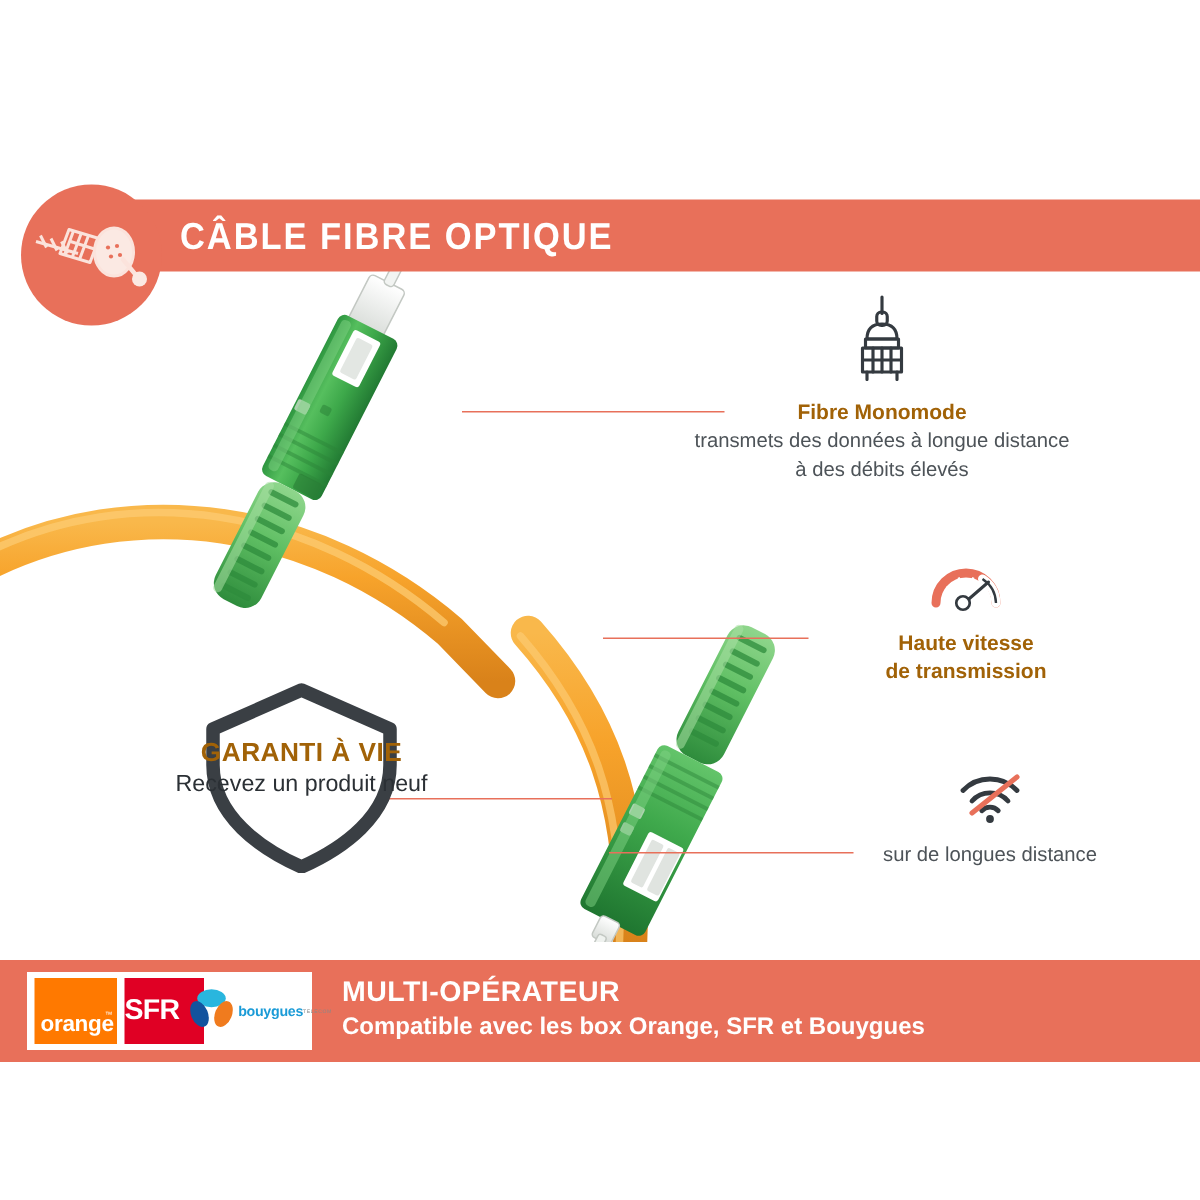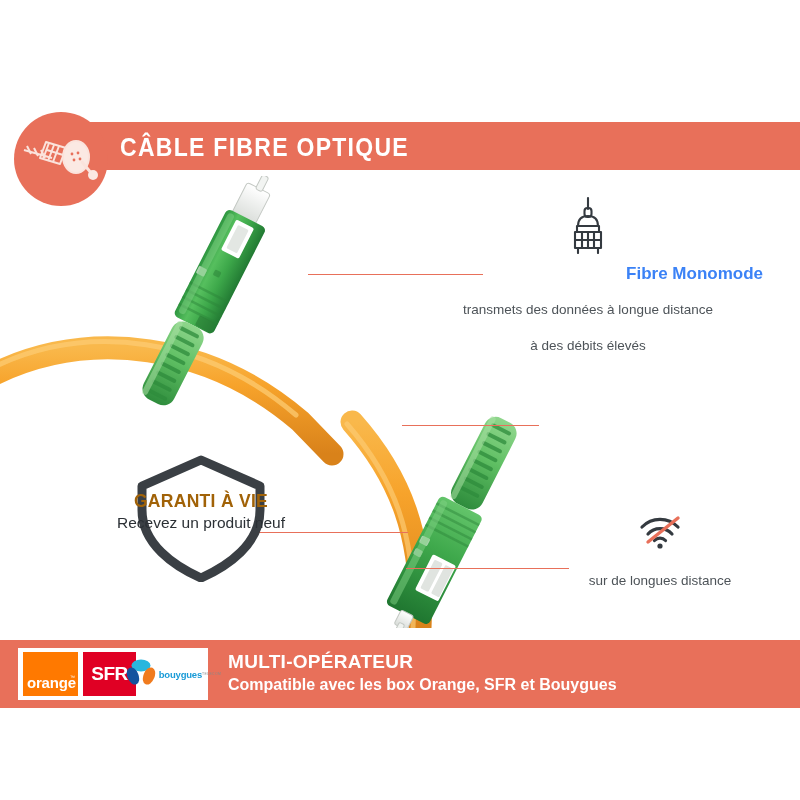--- a/index.html
+++ b/index.html
@@ -3,21 +3,21 @@
 <meta charset="utf-8">
 <style>
   * { margin:0; padding:0; box-sizing:border-box; }
   body {
     width:800px; height:800px; background:#ffffff; overflow:hidden;
     font-family:"Liberation Sans", sans-serif; position:relative;
   }
   .stage { position:absolute; inset:0; }
 
   
-  .header { position:absolute; left:0; top:112px; width:800px; height:68px; }
+  .header { position:absolute; left:0; top:123px; width:800px; height:68px; }
   .header-bar {
     position:absolute; left:72px; top:10px; width:728px; height:48px;
     background:#E8705A;
   }
   .header-circle {
     position:absolute; left:14px; top:0; width:94px; height:94px;
     border-radius:50%; background:#E8705A;
   }
   .header-icon { position:absolute; left:22px; top:22px; width:78px; height:50px; }
   .header-title {
@@ -28,27 +28,26 @@
     transform:scaleX(0.92); transform-origin:left center;
   }
 
   
   .product { position:absolute; left:0; top:176px; width:800px; height:452px; }
 
   
   .feature { position:absolute; text-align:center; }
   .feature .ficon { display:block; margin:0 auto 6px auto; }
   .feature .ftitle {
-    color:#3b82f6; font-weight:bold; font-size:17px; line-height:19px;
+    color:#a16207; font-weight:bold; font-size:14px; line-height:19px;
     white-space:nowrap;
-    text-align:right;
   }
   .feature .fsub {
     color:#4d5358; font-size:13.5px; line-height:18px; white-space:nowrap;
-    margin-top:18px;
+    margin-top:1px;
   }
   .leader {
     position:absolute; height:0; border-top:1.6px solid #E8705A;
   }
 
   
   .warranty { position:absolute; left:96px; top:452px; width:210px; text-align:center; }
   .warranty .shield { position:absolute; left:32px; top:0; }
   .warranty .wtitle {
     position:relative; color:#a16207; font-weight:bold; font-size:17.5px;
@@ -65,21 +64,21 @@
     position:absolute; left:18px; top:8px; width:190px; height:52px;
     background:#ffffff; display:flex; align-items:center; padding:4px 5px; gap:5px;
   }
   .logo { position:relative; height:44px; }
   .logo-orange { width:56px; background:#FF7900; }
   .logo-orange .lotxt {
     position:absolute; left:4px; bottom:5px; color:#fff;
     font-size:15px; font-weight:bold; letter-spacing:-0.2px;
   }
   .logo-orange .lotm { position:absolute; right:3px; bottom:16px; color:#fff; font-size:5px; }
-  .logo-sfr { width:54px; background:#E00024; display:flex; align-items:center; justify-content:center; }
+  .logo-sfr { width:54px; background:#E00024; display:flex; align-items:center; justify-content:flex-start; }
   .logo-sfr .lotxt { color:#fff; font-size:19px; font-weight:bold; letter-spacing:-0.5px; }
   .logo-bouy { width:62px; display:flex; flex-direction:row; align-items:center; justify-content:center; }
   .logo-bouy .lotxt { color:#1a9bd7; font-size:9.5px; font-weight:bold; letter-spacing:-0.2px; margin-top:1px; }
   .logo-bouy .losub { color:#888; font-size:3.4px; letter-spacing:.4px; }
 
   .footer-text { position:absolute; left:228px; top:10px; }
   .footer-title {
     color:#ffffff; font-size:19px; font-weight:bold; letter-spacing:.3px; line-height:24px;
   }
   .footer-sub {
@@ -254,20 +253,38 @@
           <path d="M11 52 L11 57 M31 52 L31 57"></path>
         </g>
       </svg>
     </span>
     <div class="ftitle">Fibre Monomode</div>
     <div class="fsub">transmets des données à longue distance</div>
     <div class="fsub">à des débits élevés</div>
   </div>
 
   <div class="leader" style="left:402px; top:425px; width:137px;"></div>
+  <div class="feature" style="left:489px; top:372px; width:310px;">
+    <span class="ficon">
+      <svg width="50" height="36" viewBox="0 0 50 36">
+        <path d="M5 30 A20 20 0 0 1 45 30" fill="none" stroke="#E8705A" stroke-width="6" stroke-linecap="round"></path>
+        <path d="M36 14 A20 20 0 0 1 45 30" fill="none" stroke="#ffffff" stroke-width="6" stroke-linecap="round"></path>
+        <path d="M36 14 A20 20 0 0 1 45 30" fill="none" stroke="#343a40" stroke-width="1.6"></path>
+        <g stroke="#ffffff" stroke-width="1.6">
+          <path d="M12 19 L15 22"></path>
+            <path d="M20 13 L22 17"></path>
+            <path d="M30 13 L28 17"></path>
+        </g>
+        <path d="M25 29 L40 16" stroke="#343a40" stroke-width="2" stroke-linecap="round"></path>
+        <circle cx="23" cy="30" r="4.5" fill="#ffffff" stroke="#343a40" stroke-width="1.8"></circle>
+      </svg>
+    </span>
+    <div class="ftitle">Haute vitesse</div>
+    <div class="ftitle">de transmission</div>
+  </div>
 
   <div class="leader" style="left:406px; top:568px; width:163px;"></div>
   <div class="feature" style="left:520px; top:512px; width:280px;">
     <span class="ficon">
       <svg width="52" height="38" viewBox="0 0 52 38">
         <g fill="none" stroke="#343a40" stroke-width="3.2" stroke-linecap="round">
           <path d="M8 15 A25 25 0 0 1 44 15"></path>
           <path d="M14 22 A16 16 0 0 1 38 22"></path>
           <path d="M20.5 28.5 A7.5 7.5 0 0 1 31.5 28.5"></path>
         </g>

